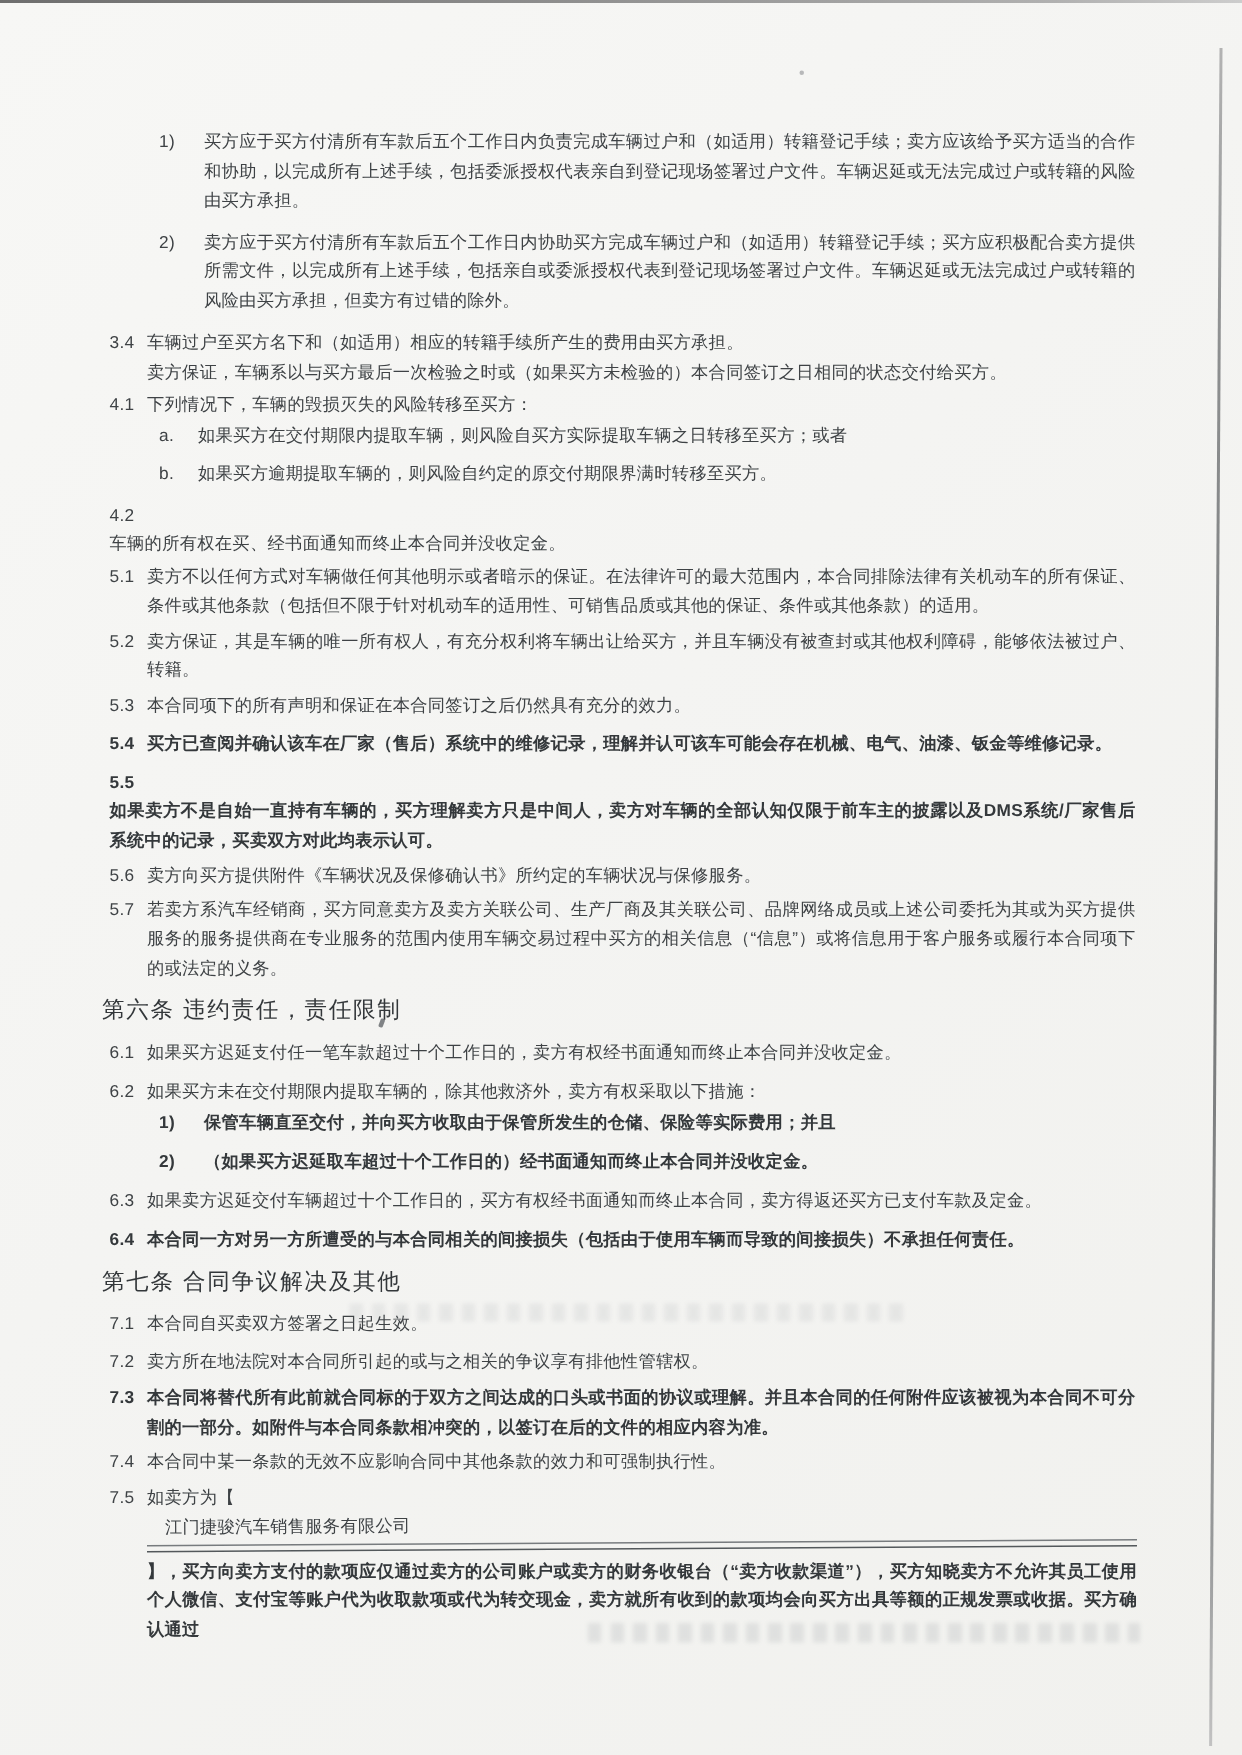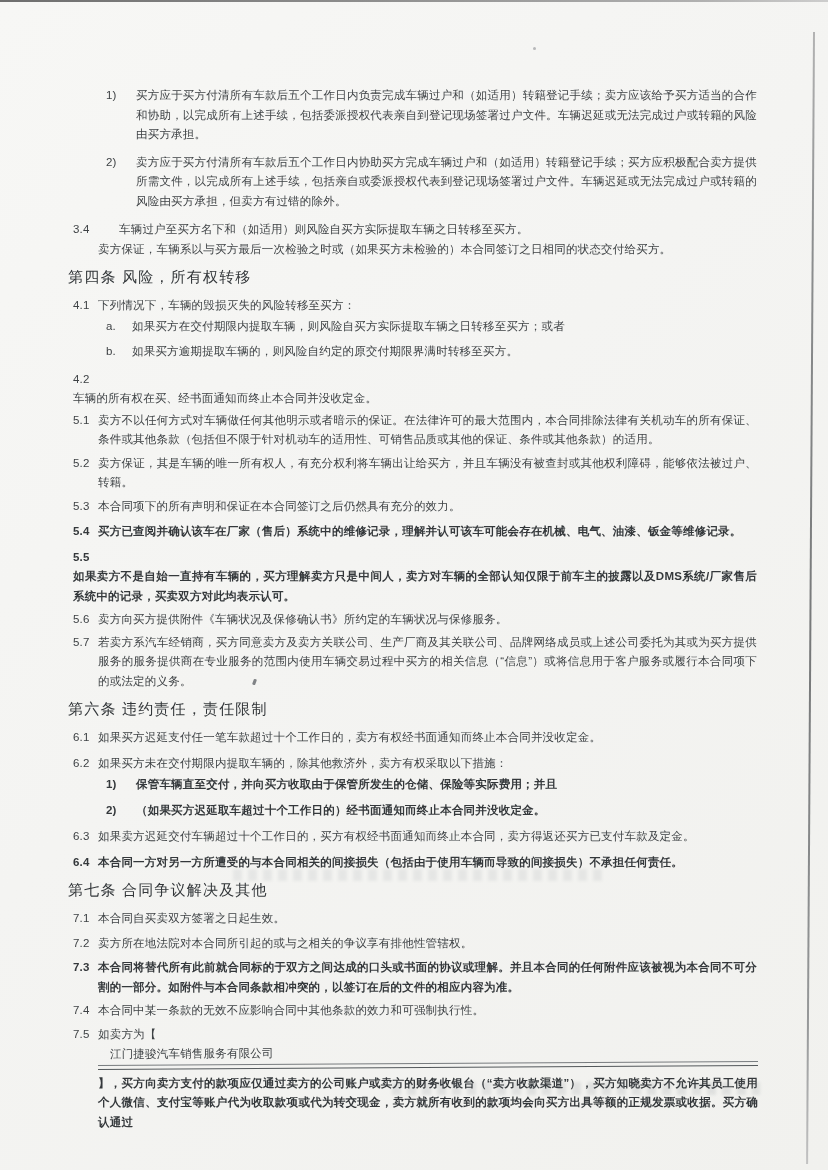--- a/index.html
+++ b/index.html
@@ -81,26 +81,25 @@
   <div class="edge-right"></div>
   <div class="doc">
       <div class="row intro" style="margin-top: 0px;">
         <span class="num">1)</span>
         <span class="txt">买方应于买方付清所有车款后五个工作日内负责完成车辆过户和（如适用）转籍登记手续；卖方应该给予买方适当的合作和协助，以完成所有上述手续，包括委派授权代表亲自到登记现场签署过户文件。车辆迟延或无法完成过户或转籍的风险由买方承担。</span>
       </div>
       <div class="row intro" style="margin-top: 8px;">
         <span class="num">2)</span>
         <span class="txt">卖方应于买方付清所有车款后五个工作日内协助买方完成车辆过户和（如适用）转籍登记手续；买方应积极配合卖方提供所需文件，以完成所有上述手续，包括亲自或委派授权代表到登记现场签署过户文件。车辆迟延或无法完成过户或转籍的风险由买方承担，但卖方有过错的除外。</span>
       </div>
-      <div class="row clause" style="margin-top: 9px; gap: 21px;">
+      <div class="row clause" style="margin-top: 9px;">
         <span class="num">3.4</span>
-        <span class="txt">车辆过户至买方名下和（如适用）则风险自买方实际提取车辆之日转移至买方。</span>
+        <span class="txt">车辆过户至买方名下和（如适用）相应的转籍手续所产生的费用由买方承担。</span>
       </div>
       <div class="plain" style="margin-top: 0px;">卖方保证，车辆系以与买方最后一次检验之时或（如果买方未检验的）本合同签订之日相同的状态交付给买方。</div>
-      <div class="heading">第四条 风险，所有权转移</div>
       <div class="row clause" style="margin-top: 2px;">
         <span class="num">4.1</span>
         <span class="txt">下列情况下，车辆的毁损灭失的风险转移至买方：</span>
       </div>
       <div class="row sub" style="margin-top: 1px;">
         <span class="num">a.</span>
         <span class="txt">如果买方在交付期限内提取车辆，则风险自买方实际提取车辆之日转移至买方；或者</span>
       </div>
       <div class="row sub" style="margin-top: 6px;">
         <span class="num">b.</span>

